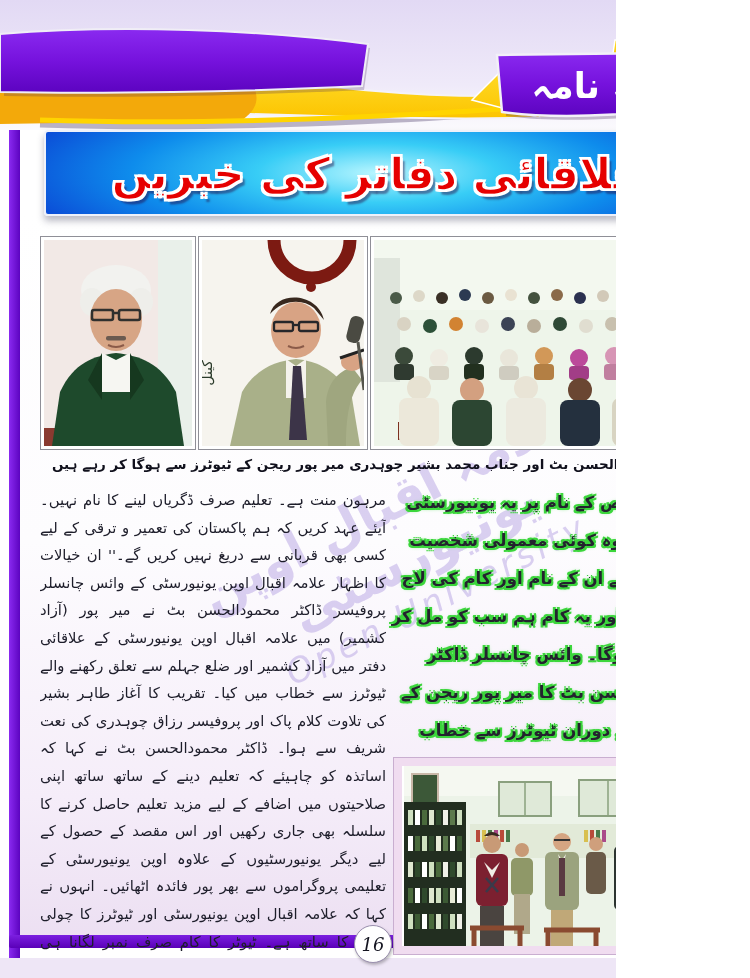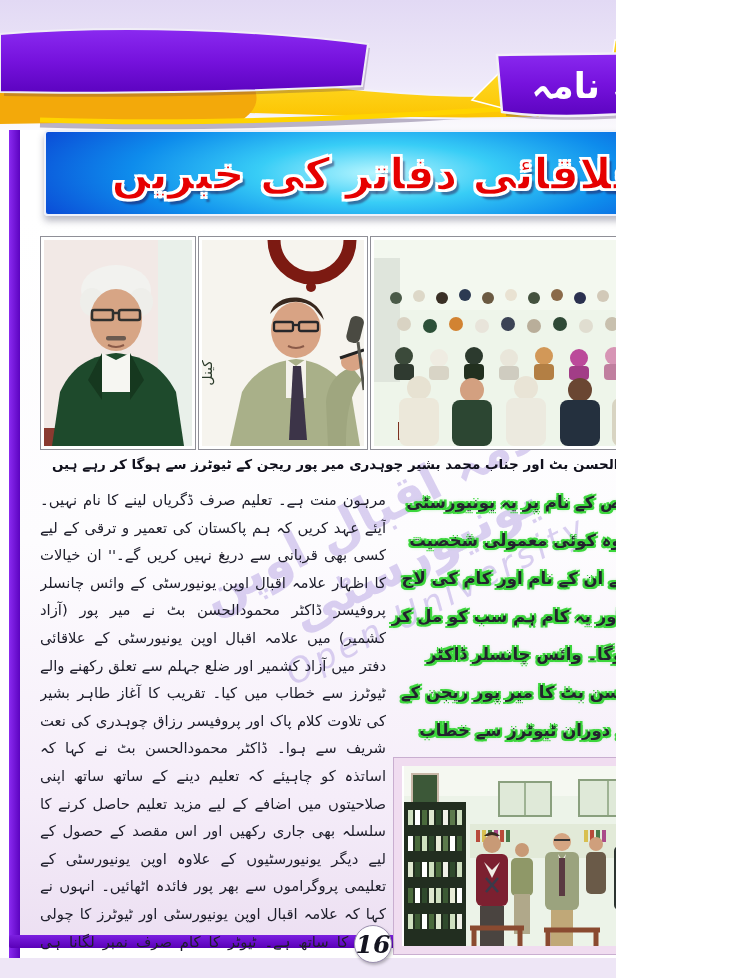--- a/index.html
+++ b/index.html
@@ -12,22 +12,22 @@
 
   
   .frame-left,.frame-right{position:absolute;top:104px;width:11px;height:856px;
         background:linear-gradient(90deg,#8a2af0,#5c04c0);}
   .frame-left{left:9px}.frame-right{left:730px}
   .frame-bottom{position:absolute;left:9px;top:935px;width:732px;height:13px;
         background:linear-gradient(180deg,#7b1fe0,#5a00b8);border-radius:2px;}
   .page-circle{position:absolute;left:354px;top:925px;width:36px;height:36px;border-radius:50%;
         background:#fff;border:1px solid #9a8fae;box-shadow:1px 2px 3px rgba(0,0,0,.25);
         display:flex;align-items:center;justify-content:center;z-index:6;}
-  .page-circle span{font-family:"DejaVu Serif",serif;font-style:italic;font-weight:bold;
-        font-size:25px;color:#141420;}
+  .page-circle span{font-family:"DejaVu Serif",serif;font-style:italic;font-weight:normal;
+        font-size:18px;color:#141420;}
 
   
   .header-svg{position:absolute;left:0;top:0;z-index:2;}
 
   
   .title-banner{position:absolute;left:44px;top:130px;width:662px;height:82px;z-index:3;
         border:2px solid #eef1fa;border-radius:4px;box-shadow:0 5px 7px rgba(60,60,90,.35);
         background:radial-gradient(ellipse 60% 120% at 50% 50%,
           #b8f6ff 0%, #38cdf6 30%, #0e8cec 62%, #0a3ed2 100%);
         display:flex;align-items:center;justify-content:center;}

